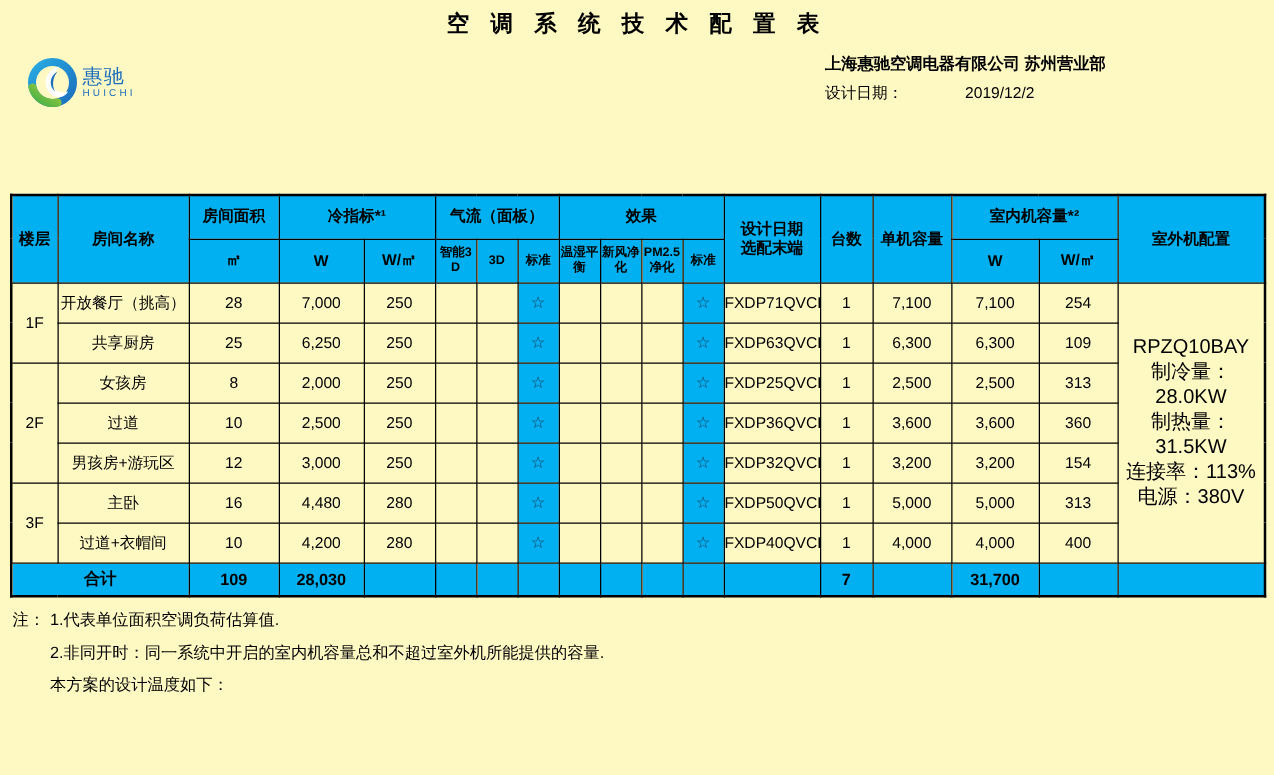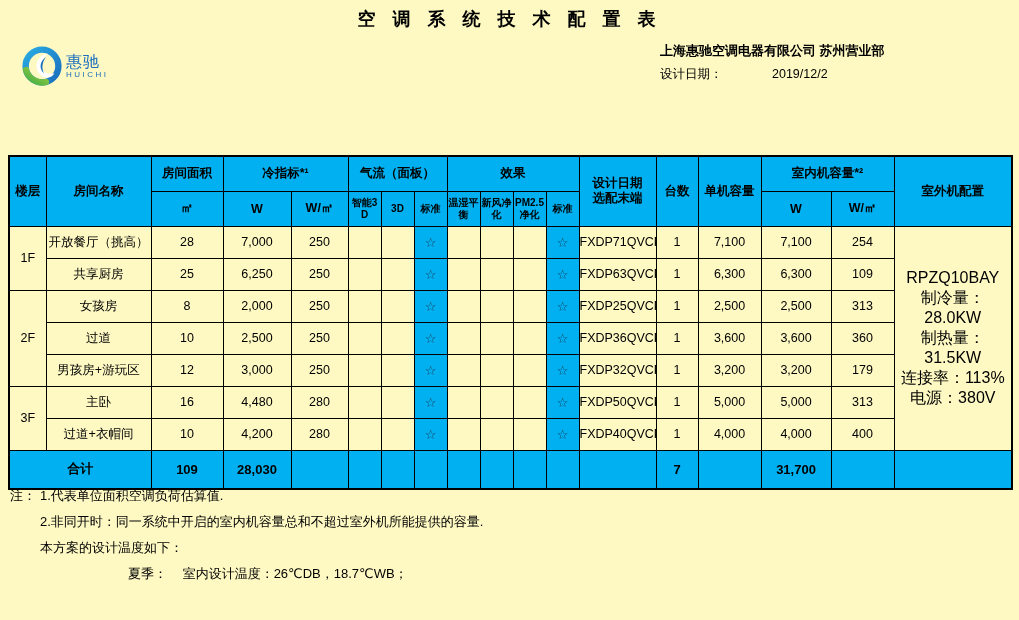--- a/index.html
+++ b/index.html
@@ -38,21 +38,21 @@
   }
   .cfg th, .cfg td {
     border: 1px solid #000; text-align: center; vertical-align: middle;
     padding: 0; overflow: hidden;
   }
   .cfg thead th { background: #00b0f0; font-weight: bold; font-size: 12.5px; color: #000; }
   .cfg thead tr { height: 35px; }
   .cfg thead th.small-h { font-size: 10px; line-height: 1.2; word-break: break-all; padding: 0 1px; }
   .cfg tbody tr.data-row { height: 32px; font-size: 12.5px; }
   .cfg td.star-cell { background: #00b0f0; color: #1c3a57; font-size: 13px; }
-  .cfg tr.total-row { height: 39px; font-weight: bold; font-size: 13px; }
+  .cfg tr.total-row { height: 27px; font-weight: bold; font-size: 13px; }
   .cfg tr.total-row td { background: #00b0f0; }
   .cfg td.outdoor-cell { font-size: 16px; line-height: 20px; }
   .cfg .model-head { line-height: 1.25; }
 
   .notes { position: absolute; top: 483px; left: 10px; font-size: 13px; line-height: 26px; }
   .note-row { display: flex; }
   .note-label { display: inline-block; width: 30px; }
   .note-indent { margin-left: 30px; }
   .season-row { margin-left: 118px; }
   .season-label { display: inline-block; margin-right: 12px; }
@@ -242,21 +242,21 @@
         <td></td>
         <td class="star-cell">☆</td>
         <td></td>
         <td></td>
         <td></td>
         <td class="star-cell">☆</td>
         <td>FXDP32QVCP</td>
         <td>1</td>
         <td>3,200</td>
         <td>3,200</td>
-        <td>179</td>
+        <td>154</td>
       </tr>
       <tr class="data-row">
         <td rowspan="2">3F</td>
         <td>主卧</td>
         <td>16</td>
         <td>4,480</td>
         <td>280</td>
         <td></td>
         <td></td>
         <td class="star-cell">☆</td>
@@ -314,19 +314,15 @@
     <div class="note-row">
       <span class="note-label">注：</span>
       <span>1.代表单位面积空调负荷估算值.</span>
     </div>
     <div class="note-indent">
       <span>2.非同开时：同一系统中开启的室内机容量总和不超过室外机所能提供的容量.</span>
     </div>
     <div class="note-indent">
       <span>本方案的设计温度如下：</span>
     </div>
-    <div class="season-row">
-      <span class="season-label">夏季：</span>
-      <span>室内设计温度：26℃DB，18.7℃WB；</span>
-    </div>
   </div>
 
 </div>
 
 </body></html>

